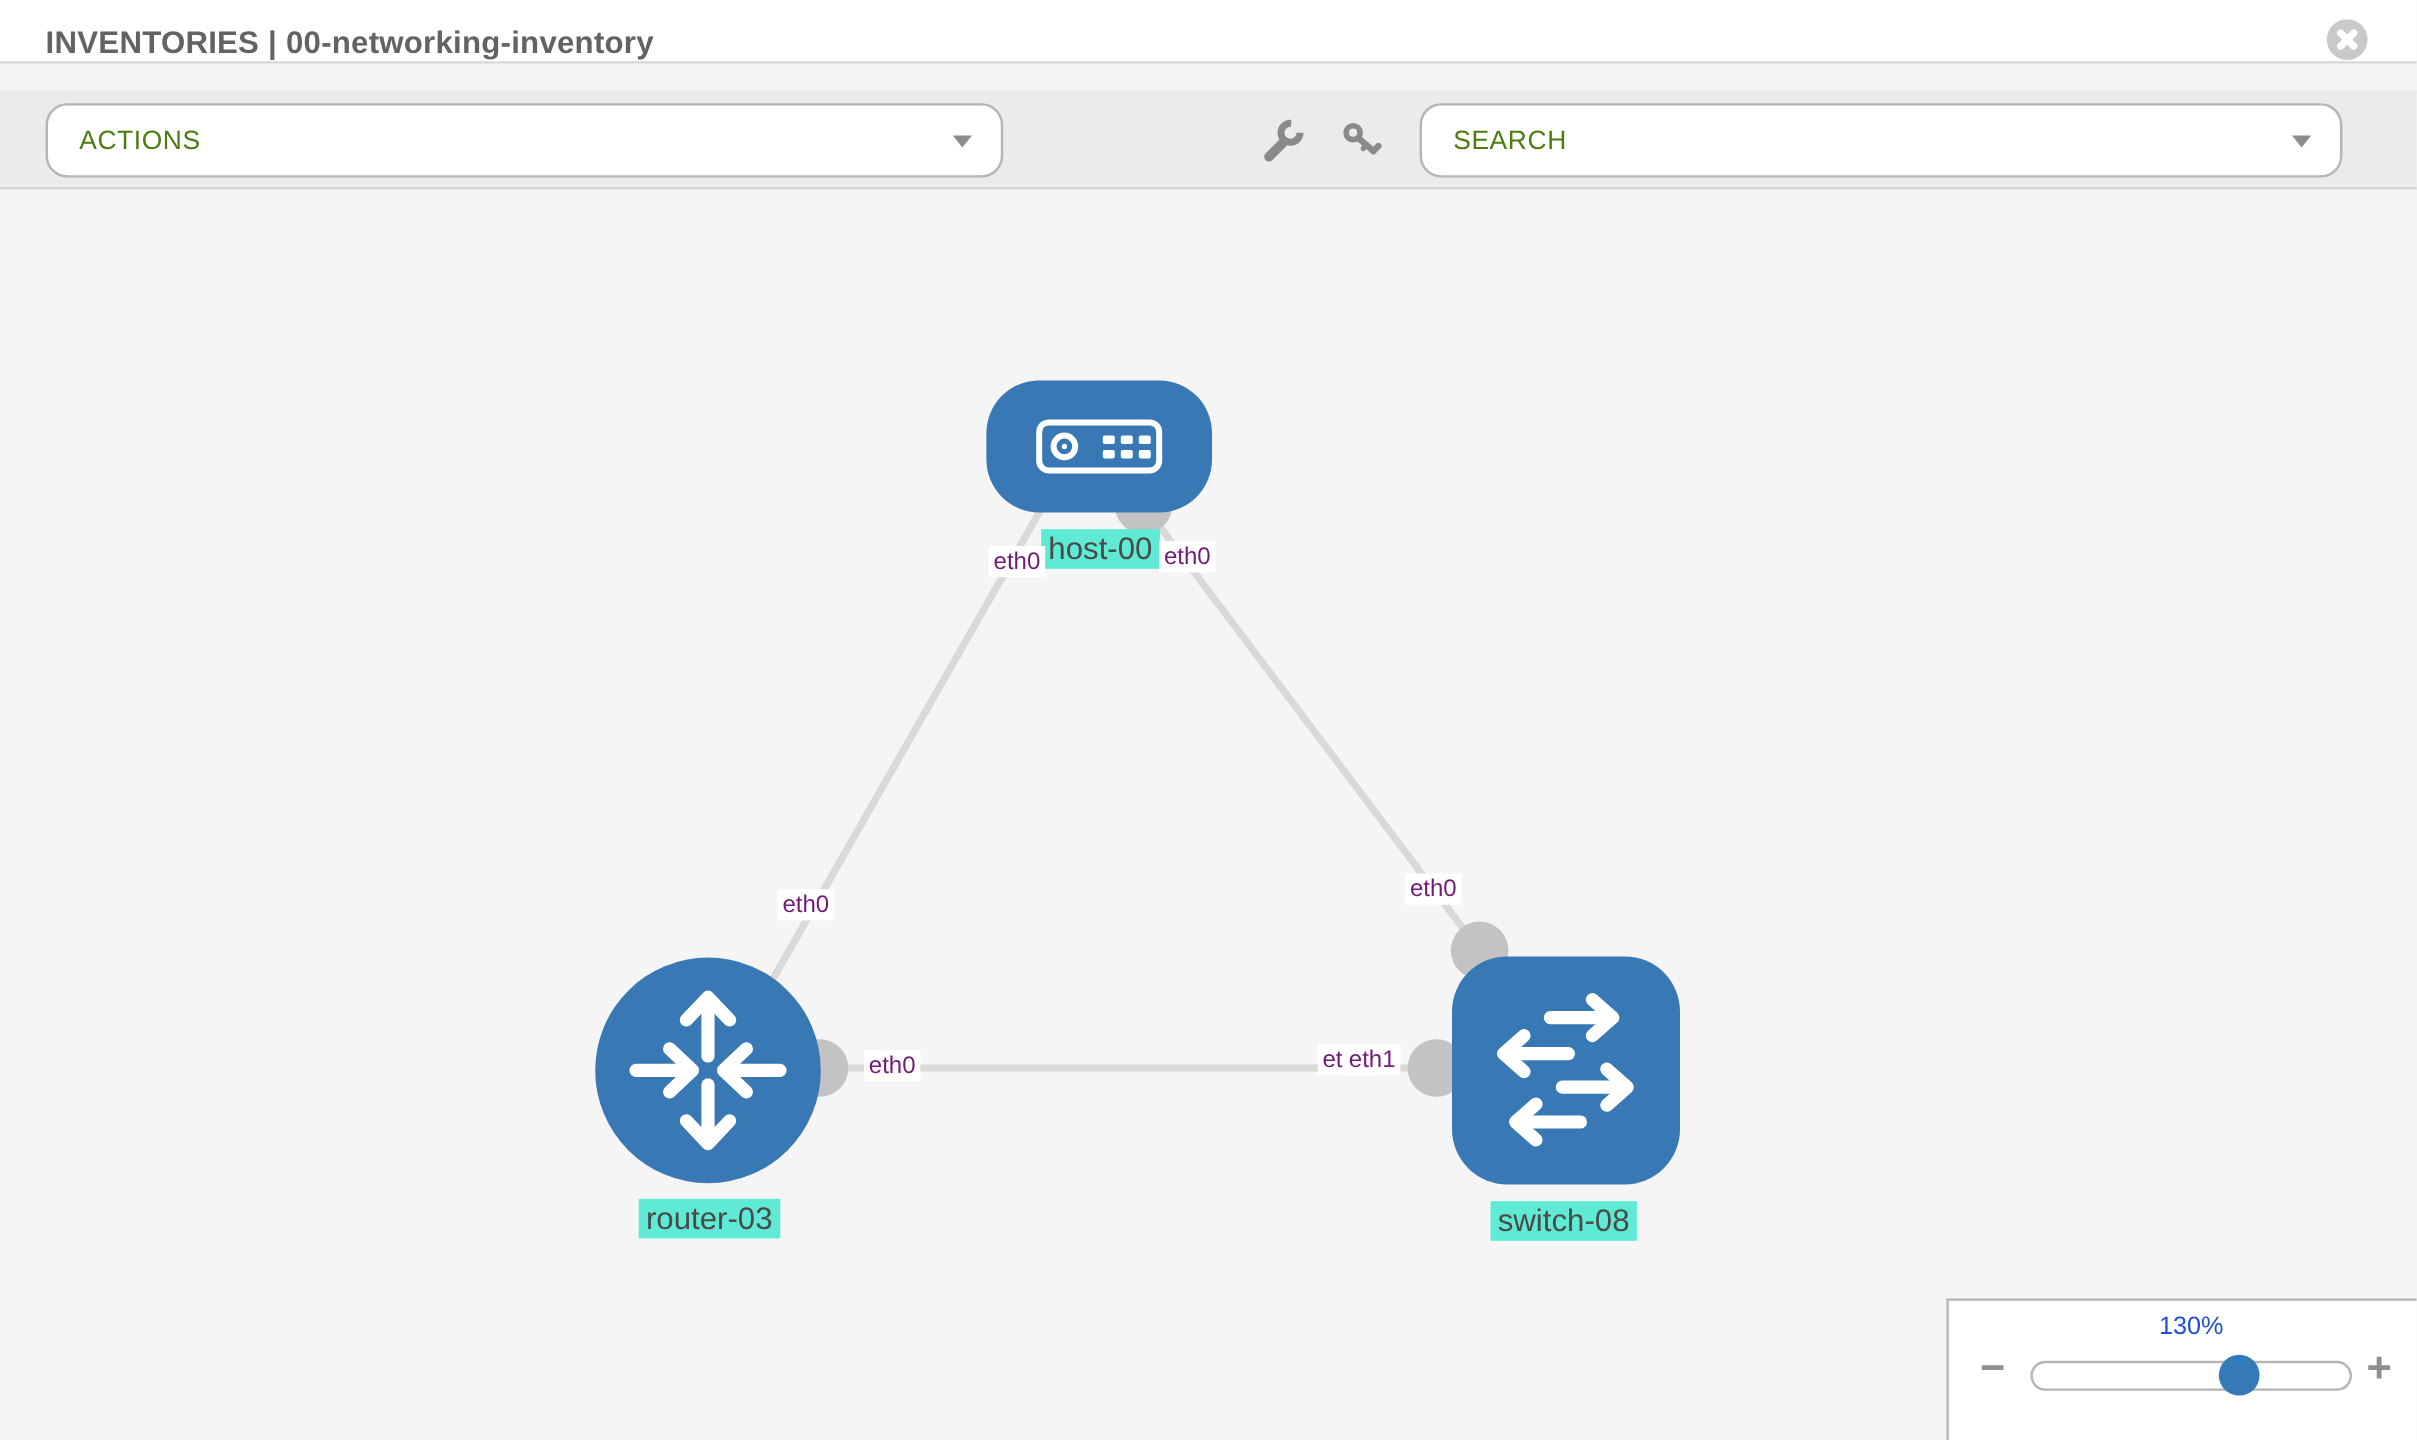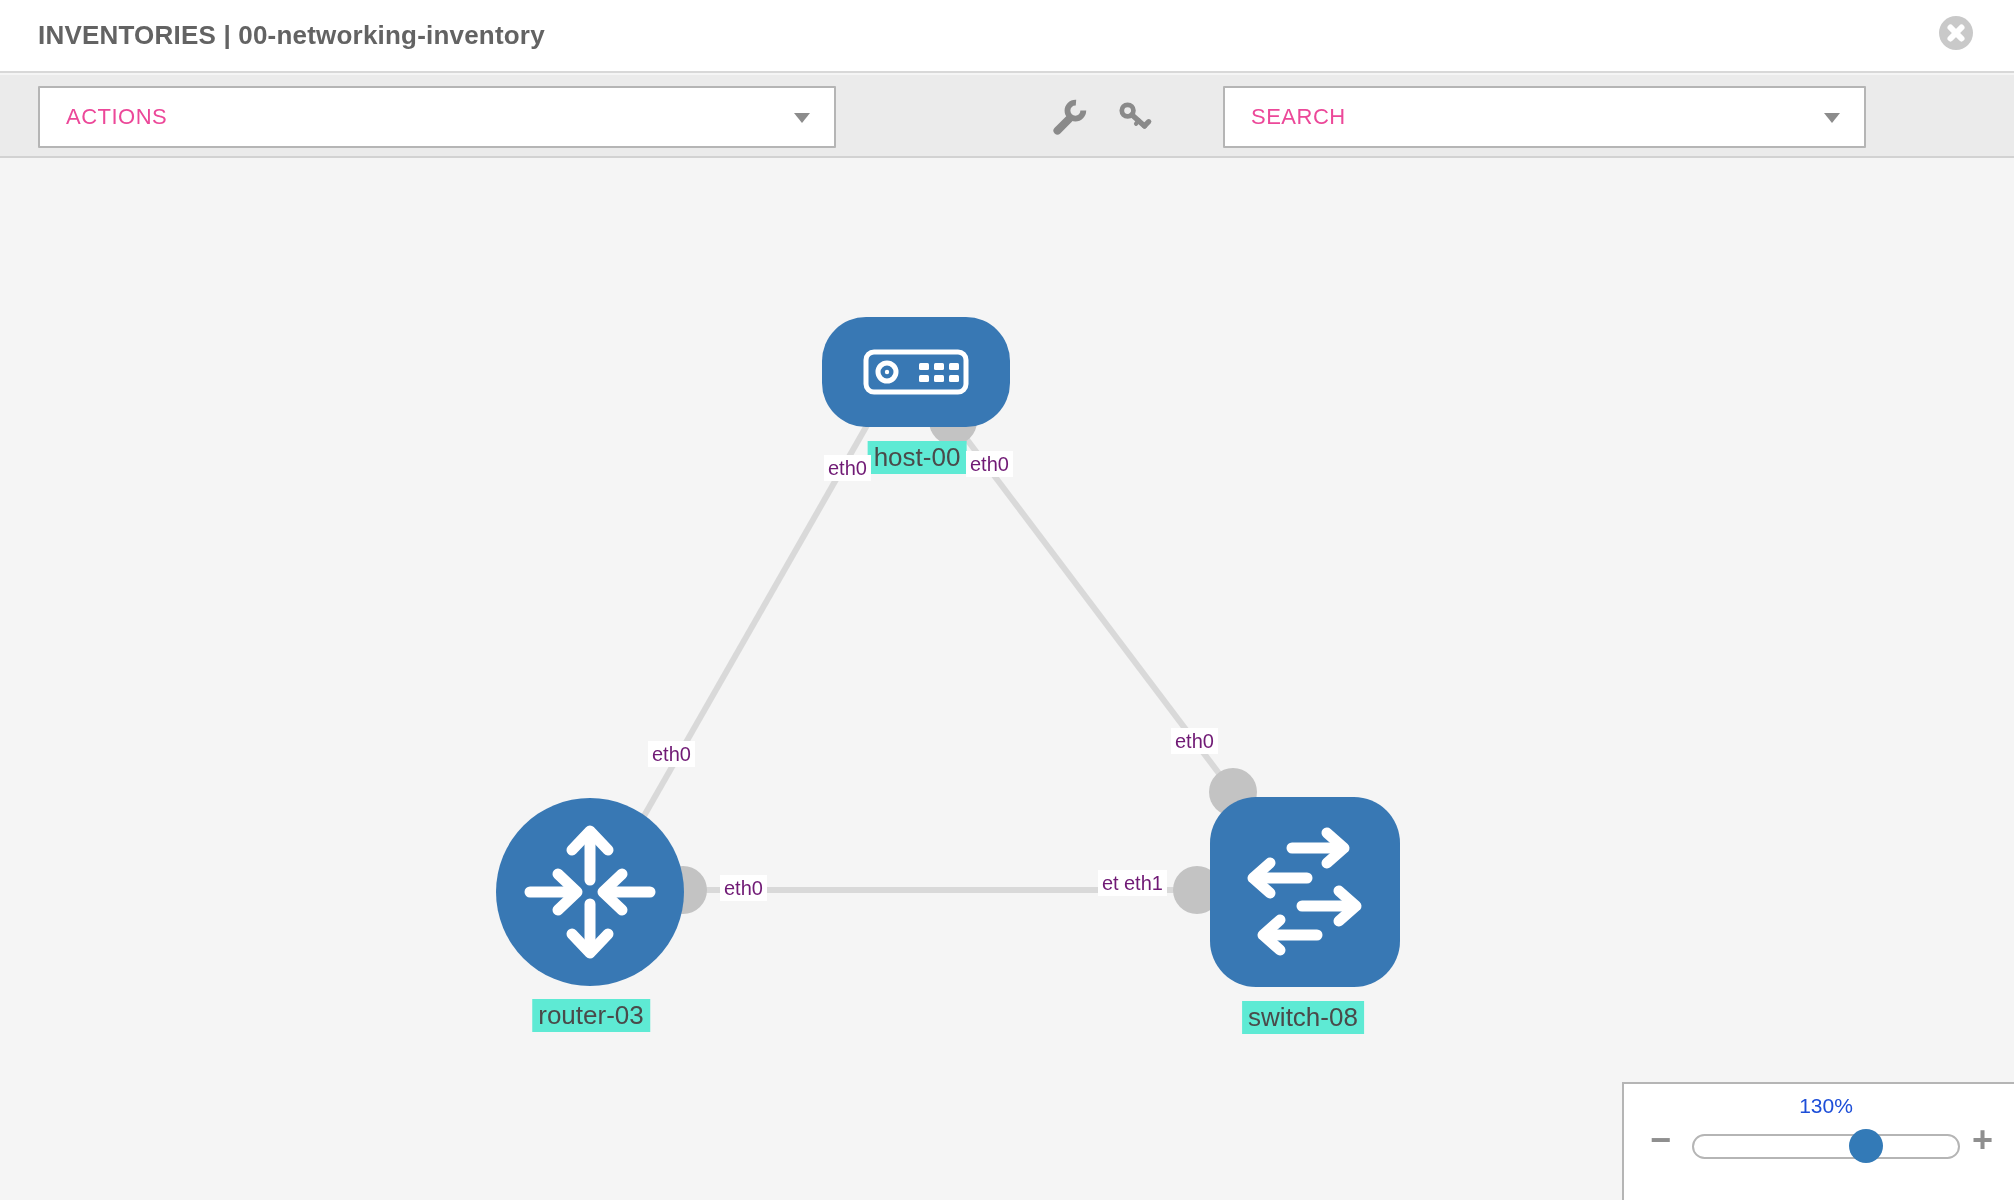--- a/index.html
+++ b/index.html
@@ -5,48 +5,48 @@
   * { margin: 0; padding: 0; box-sizing: border-box; }
   html, body { width: 2014px; height: 1200px; overflow: hidden; }
   body {
     font-family: "Liberation Sans", sans-serif;
     background: #f5f5f5;
     position: relative;
   }
 
   
   .header {
-    position: absolute; top: 0; left: 0; width: 2014px; height: 73px;
+    position: absolute; top: 0; left: 0; width: 2014px; height: 53px;
     background: #ffffff; border-bottom: 2px solid #d8d8d8;
   }
   .header-title {
     position: absolute; left: 38px; top: 20px;
     font-size: 26px; font-weight: 700; color: #636363; letter-spacing: 0.2px;
   }
   .close-btn {
     position: absolute; left: 1939px; top: 16px; width: 34px; height: 34px;
     border-radius: 50%; background: #c9c9c9; cursor: pointer;
     display: flex; align-items: center; justify-content: center;
   }
   .close-btn svg { display: block; }
 
   
   .toolbar {
     position: absolute; top: 75px; left: 0; width: 2014px; height: 83px;
     background: #ebebeb; border-bottom: 2px solid #d2d2d2;
   }
   .select-box {
     position: absolute; top: 11px; height: 62px;
-    background: #ffffff; border: 2px solid #b5b5b5; border-radius: 1px;
+    background: #ffffff; border: 2px solid #b5b5b5; border-radius: 18px;
     display: flex; align-items: center;
-    font-size: 22px; color: #ec4899; letter-spacing: 0.5px;
+    font-size: 22px; color: #4d7c0f; letter-spacing: 0.5px;
     padding: 0 26px; cursor: pointer;
   }
   .select-actions { left: 38px;  width: 798px; }
-  .select-search  { left: 1183px; width: 643px; margin-left: 40px; }
+  .select-search  { left: 1183px; width: 769px; }
   .caret {
     position: absolute; right: 24px; top: 50%; margin-top: -4px;
     width: 0; height: 0;
     border-left: 8px solid transparent; border-right: 8px solid transparent;
     border-top: 10px solid #8c8c8c;
   }
   .tool-icon {
     position: absolute; top: 24px; width: 38px; height: 38px; cursor: pointer;
     display: flex; align-items: center; justify-content: center;
   }

